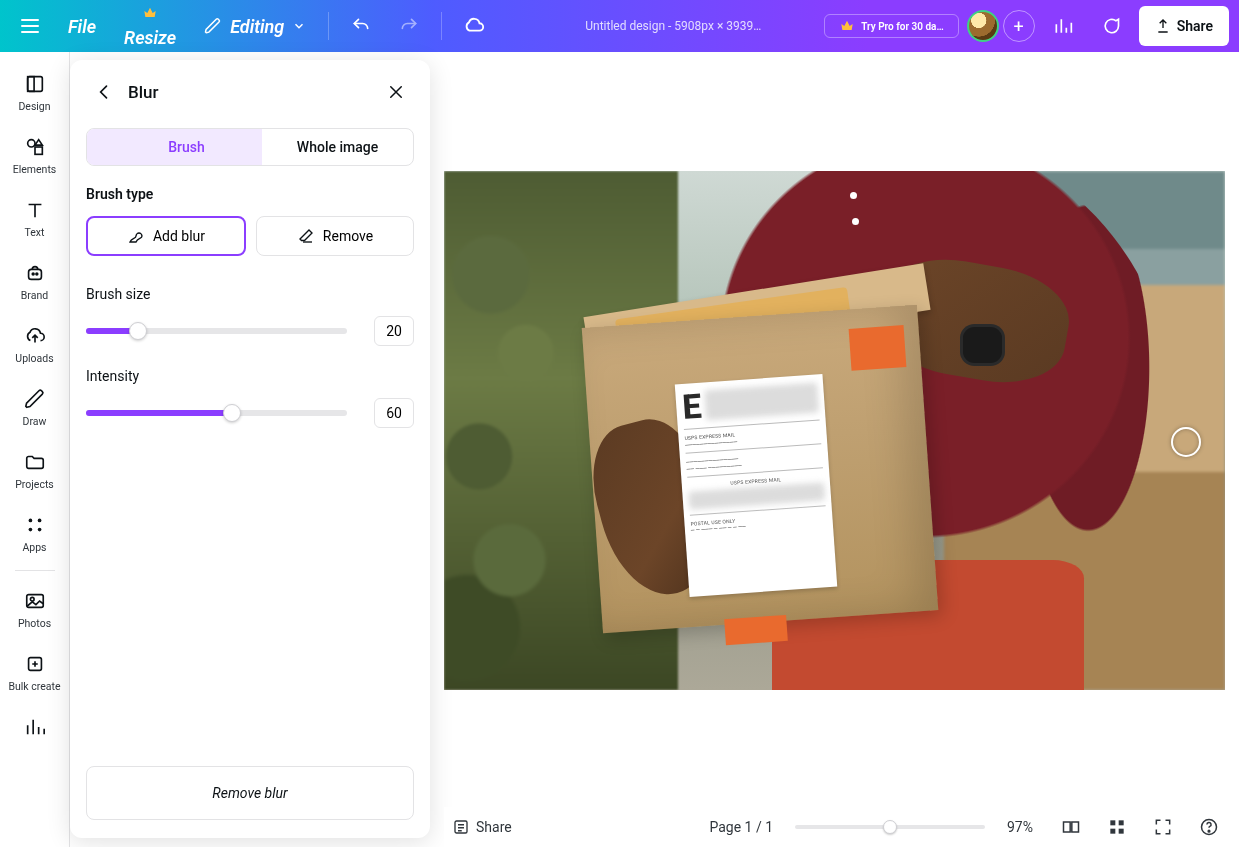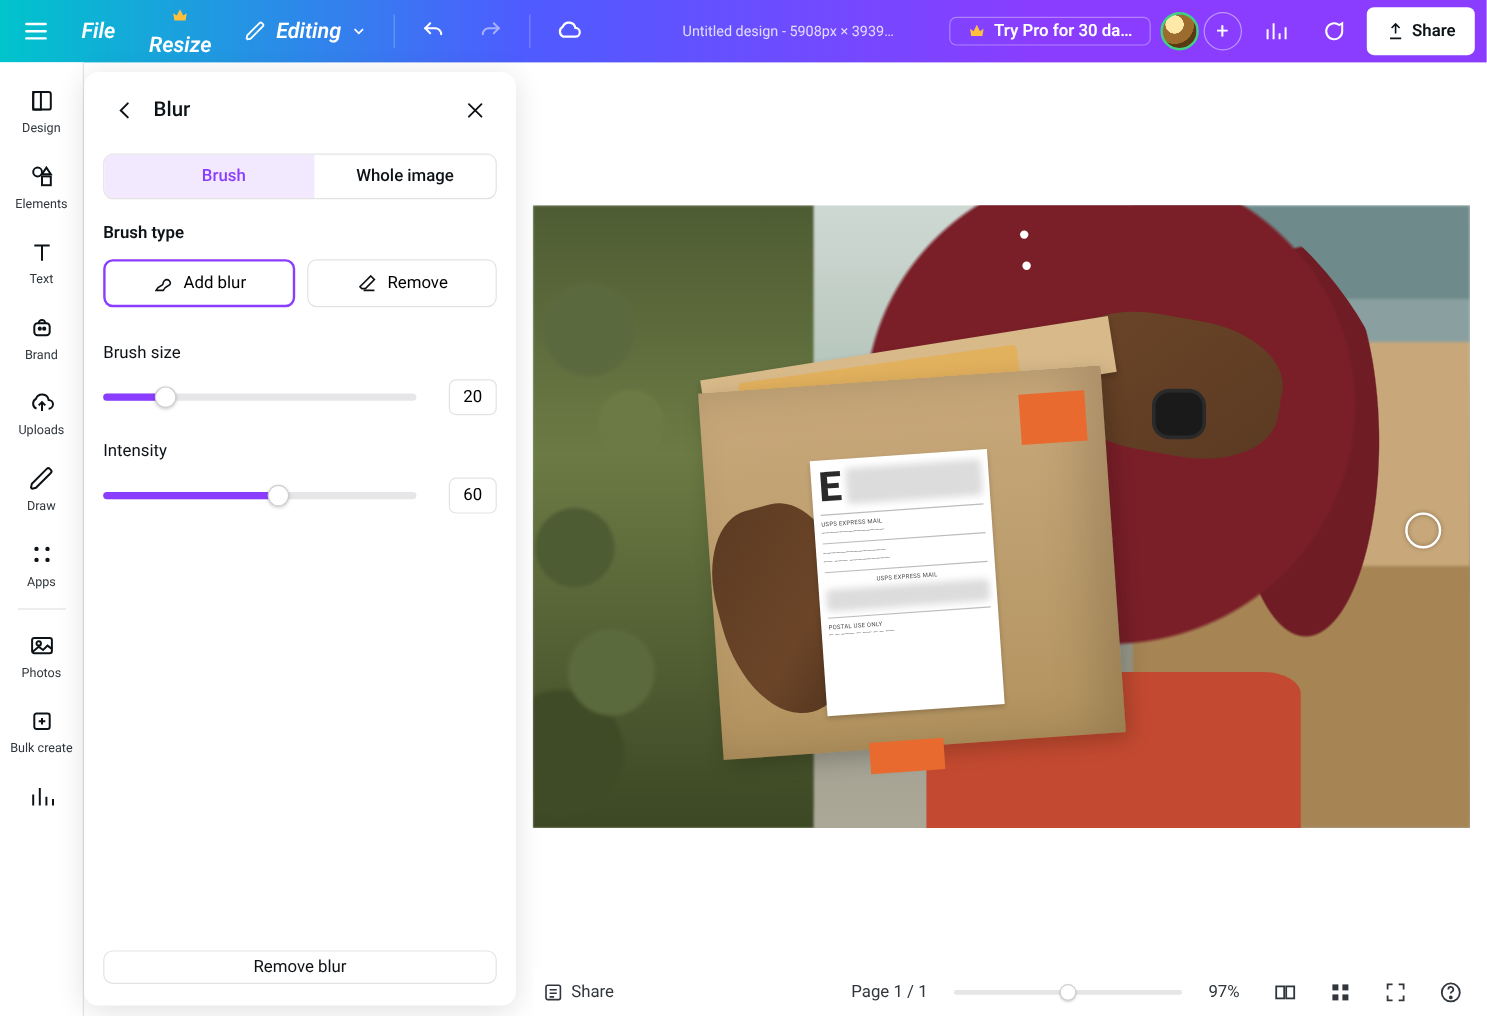--- a/index.html
+++ b/index.html
@@ -21,21 +21,21 @@
     position:absolute;left:0;top:0;right:0;height:var(--top-h);
     background:linear-gradient(90deg,#00c4cc 0%, #4e5cff 35%, #8b3dff 70%);
     display:flex;align-items:center;gap:8px;padding:0 10px;color:#fff;
   }
   .tb-btn{display:flex;align-items:center;justify-content:center;height:40px;padding:0 10px;border-radius:6px;cursor:pointer;}
   .tb-icon{width:40px;padding:0;}
   .tb-divider{width:1px;height:28px;background:rgba(255,255,255,.25);margin:0 4px;}
   .tb-text{font-size:18px;font-weight:600;font-style:italic;}
   .tb-title{flex:0 0 auto;font-size:12px;color:rgba(255,255,255,.8);max-width:230px;white-space:nowrap;overflow:hidden;text-overflow:ellipsis;padding-left:28px;}
   .tb-spacer{flex:1;}
-  .tb-pill{display:flex;align-items:center;gap:6px;height:24px;padding:0 14px;border-radius:6px;border:1px solid rgba(255,255,255,.35);font-size:14px;font-weight:600;cursor:pointer;}
+  .tb-pill{display:flex;align-items:center;gap:6px;height:24px;padding:0 14px;border-radius:6px;border:1px solid rgba(255,255,255,.35);font-size:10px;font-weight:600;cursor:pointer;}
   .tb-share{background:#fff;color:#0d1216;border-radius:6px;height:40px;padding:0 16px;display:flex;align-items:center;gap:6px;font-weight:600;font-size:14px;cursor:pointer;}
   .tb-avatar{width:32px;height:32px;border-radius:50%;background:radial-gradient(circle at 35% 30%, #ffe9a8 0 28%, #9c6b2e 29% 60%, #5a3a12 61%);border:2px solid #3fd184;}
   .tb-plus{width:32px;height:32px;border-radius:50%;border:1px solid rgba(255,255,255,.45);display:flex;align-items:center;justify-content:center;font-size:18px;cursor:pointer;}
   .crown{color:#ffbf3c;}
   .burger,.burger::before,.burger::after{content:"";display:block;width:18px;height:2px;background:#fff;border-radius:1px;position:relative;}
   .burger::before{position:absolute;top:-6px;}
   .burger::after{position:absolute;top:6px;}
 
   
   .sidebar{position:absolute;left:0;top:var(--top-h);bottom:0;width:var(--side-w);background:#fff;border-right:1px solid var(--border);display:flex;flex-direction:column;align-items:center;padding-top:10px;overflow:hidden;}
@@ -60,21 +60,21 @@
   .section-label{font-size:14px;font-weight:600;color:var(--text);margin-bottom:14px;}
   .btn-row{display:flex;gap:10px;margin-bottom:30px;}
   .pill-btn{flex:1;display:flex;align-items:center;justify-content:center;gap:8px;height:40px;border:1px solid var(--border);border-radius:8px;font-size:14px;cursor:pointer;}
   .pill-btn.selected{border:2px solid var(--purple);}
   .slider-row{display:flex;align-items:center;gap:27px;margin-bottom:22px;}
   .slider-wrap{flex:1;position:relative;height:6px;border-radius:3px;background:#e6e6e8;}
   .slider-fill{position:absolute;left:0;top:0;bottom:0;border-radius:3px;background:var(--purple);}
   .slider-thumb{position:absolute;top:50%;width:18px;height:18px;border-radius:50%;background:#fff;border:1px solid #cfcfd3;box-shadow:0 1px 3px rgba(0,0,0,.2);transform:translate(-50%,-50%);cursor:grab;}
   .value-box{width:40px;height:30px;border:1px solid var(--border);border-radius:6px;display:flex;align-items:center;justify-content:center;font-size:14px;}
   .panel-footer{margin-top:auto;padding:14px 16px 18px;}
-  .wide-btn{height:28px;border:1px solid var(--border);border-radius:8px;display:flex;align-items:center;justify-content:center;font-size:14px;color:var(--text);cursor:pointer;}
+  .wide-btn{height:54px;border:1px solid var(--border);border-radius:8px;display:flex;align-items:center;justify-content:center;font-size:14px;color:var(--text);cursor:pointer;font-style:italic;}
 
   
   .canvas-area{position:absolute;left:calc(var(--side-w) + var(--panel-w) + 14px);right:14px;top:171px;height:519px;}
   .canvas-img{width:100%;height:100%;position:relative;overflow:hidden;}
   
   .bg-sky{position:absolute;inset:0;background:linear-gradient(180deg,#cfd9d4 0%, #b8c7bd 25%, #9faa9c 40%, #8c9183 55%, #aca898 100%);}
   .bg-plants{position:absolute;left:0;top:0;width:30%;height:100%;background:radial-gradient(circle at 20% 20%, #5b6a3e 0 8%, transparent 9%),radial-gradient(circle at 35% 35%, #6c7b45 0 7%, transparent 8%),radial-gradient(circle at 15% 55%, #4e5c33 0 9%, transparent 10%),radial-gradient(circle at 28% 75%, #5a6a3c 0 8%, transparent 9%),radial-gradient(circle at 10% 88%, #3e4b26 0 10%, transparent 11%),linear-gradient(180deg,#4e5c33 0%, #6c7b45 40%, #3c4724 100%);filter:blur(1px);}
   .porch{position:absolute;right:0;top:0;width:36%;height:100%;background:linear-gradient(180deg,#6f8a8a 0 15%, #8aa0a0 15% 22%, #c8a87a 22% 58%, #a68454 58% 100%);filter:blur(1.5px);}
   .shirt{position:absolute;left:22%;top:-8%;width:72%;height:115%;background:radial-gradient(ellipse 60% 55% at 55% 35%, #7a1f28 0 60%, transparent 61%),radial-gradient(ellipse 18% 45% at 84% 40%, #6f1c25 0 60%, transparent 61%);border-radius:50% 50% 40% 40%;}
   .pants{position:absolute;left:42%;bottom:-10%;width:40%;height:35%;background:#c34a30;border-radius:10% 10% 0 0;}
@@ -239,20 +239,28 @@
       </span>
     <span class="side-label">Uploads</span>
   </div>
   <div class="side-item">
     <span class="side-icon">
         <svg width="22" height="22" viewBox="0 0 24 24" fill="none" stroke="currentColor" stroke-width="1.8">
           <path d="M3 21l3.5-.8L20 6.7a2 2 0 0 0 0-2.8l-.9-.9a2 2 0 0 0-2.8 0L2.8 16.5 2 20l1 1z"></path>
         </svg>
       </span>
     <span class="side-label">Draw</span>
+  </div>
+  <div class="side-item">
+    <span class="side-icon">
+        <svg width="22" height="22" viewBox="0 0 24 24" fill="none" stroke="currentColor" stroke-width="1.8">
+          <path d="M3 8a2 2 0 0 1 2-2h4l2 2h8a2 2 0 0 1 2 2v7a2 2 0 0 1-2 2H5a2 2 0 0 1-2-2V8z"></path>
+        </svg>
+      </span>
+    <span class="side-label">Projects</span>
   </div>
   <div class="side-item">
     <span class="side-icon">
         <svg width="22" height="22" viewBox="0 0 24 24" fill="currentColor">
           <circle cx="7" cy="7" r="2"></circle>
           <circle cx="17" cy="7" r="2"></circle>
           <circle cx="7" cy="17" r="2"></circle>
           <circle cx="17" cy="17" r="2"></circle>
         </svg>
       </span>

